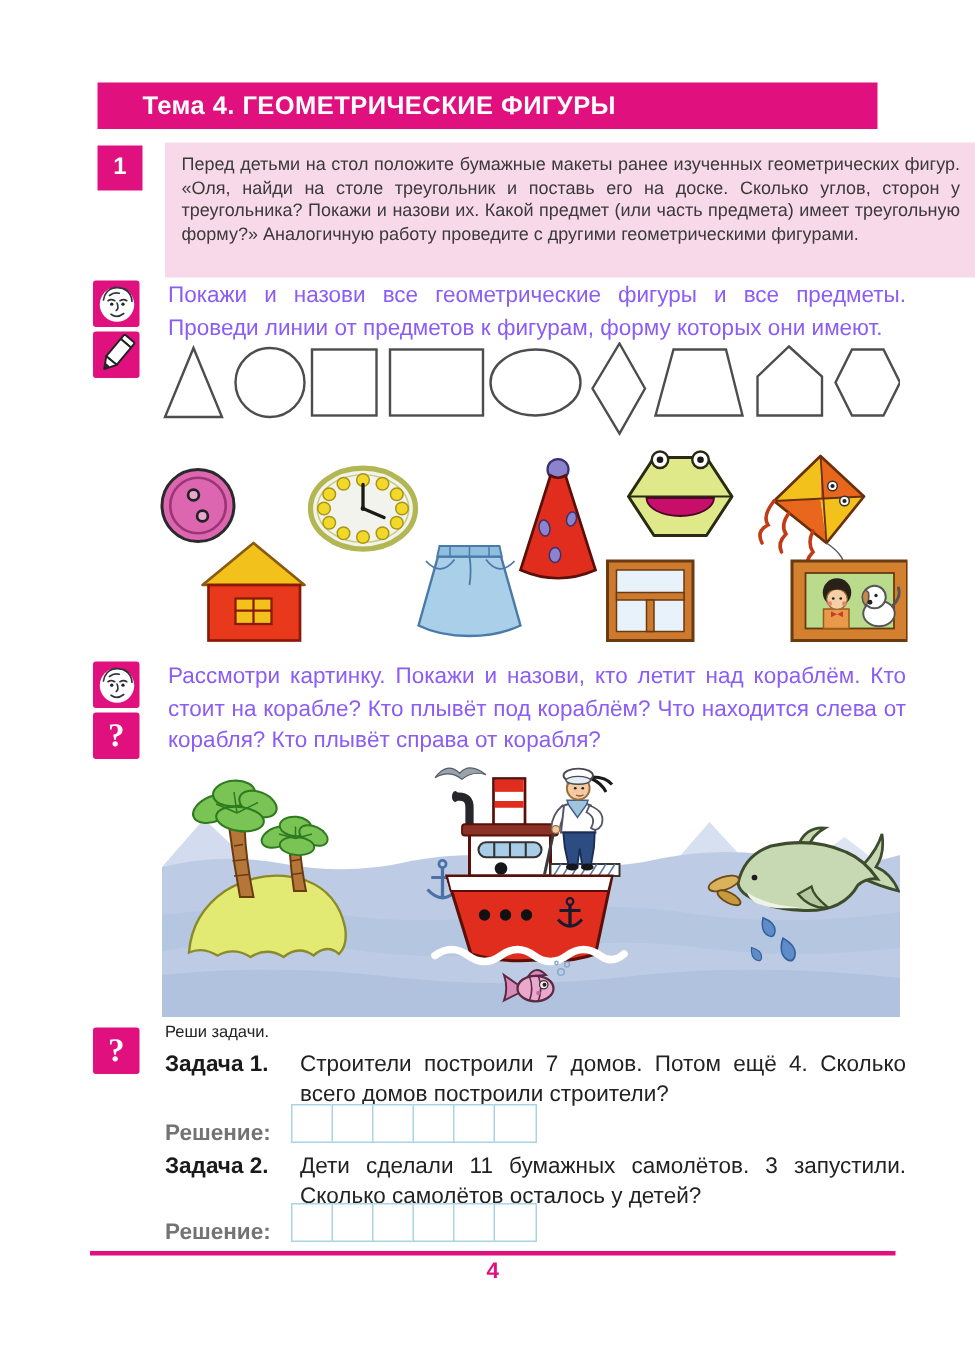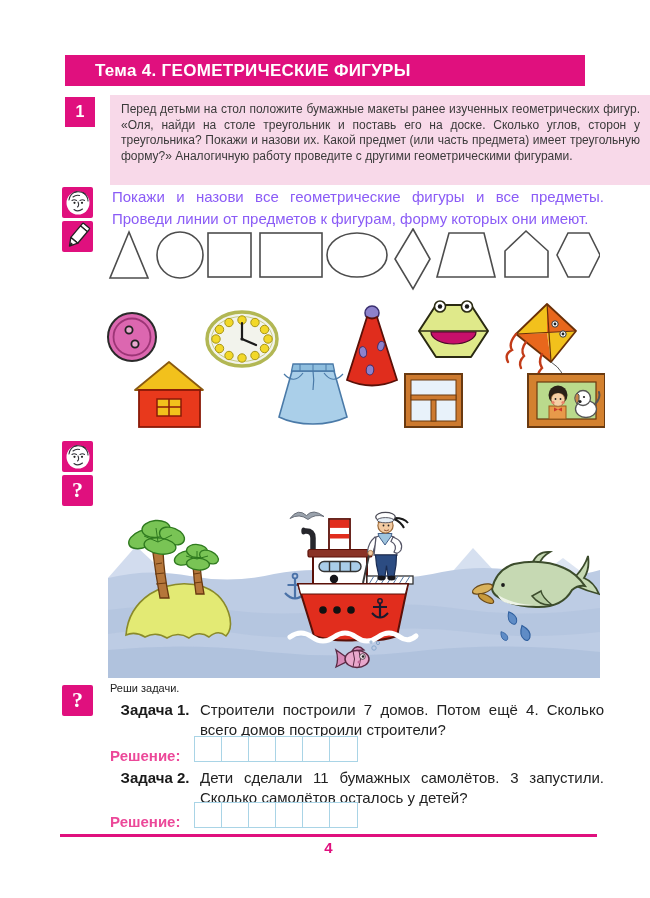--- a/index.html
+++ b/index.html
@@ -44,26 +44,26 @@
     position:absolute;left:112px;width:492px;margin:0;
     font-size:15px;line-height:21.5px;text-align:justify;color:#8b5cf6;
   }
   .svg-abs{position:absolute;}
   .tasks-heading{
     position:absolute;left:110px;top:682px;margin:0;font-size:11px;color:#222;
   }
   .task-row{
     position:absolute;left:110px;width:494px;display:flex;font-size:15px;line-height:20px;
   }
-  .task-label{flex:none;width:90px;font-weight:bold;color:#1a1a1a;text-align:center;}
+  .task-label{flex:none;width:90px;font-weight:bold;color:#1a1a1a;}
   .task-text{flex:1;text-align:justify;color:#222;}
   .solution-row{
     position:absolute;left:110px;display:flex;align-items:center;height:27px;
   }
-  .sol-label{flex:none;width:84px;font-weight:bold;font-size:15px;color:#ec4899;margin-top:14px;}
+  .sol-label{flex:none;width:84px;font-weight:bold;font-size:15px;color:#737373;margin-top:14px;}
   .cells{display:flex;}
   .cell{
     width:26.5px;height:24px;border:1.5px solid var(--cell-border);
     background:#fff;margin-left:-1.5px;
   }
   .cell:first-child{margin-left:0;}
   .footer-line{
     position:absolute;left:60px;top:834px;width:537px;height:2.5px;background:var(--accent);
   }
   .page-number{
@@ -261,20 +261,21 @@
           <path d="M18,13.5 Q20.5,12 22.5,13.5"></path>
         <path d="M16,15 Q17.5,18.5 15.5,20"></path>
         <path d="M12,22.5 Q16,25.5 20.5,22"></path>
       </g>
       <circle cx="12.5" cy="15.8" r="1.1" fill="#222"></circle>
       <circle cx="20" cy="15.8" r="1.1" fill="#222"></circle>
     </svg>
   </div>
   <div class="icon q-glyph" style="top:475px">?</div>
 
+  <p class="para" style="top:440px">Рассмотри картинку. Покажи и назови, кто летит над кораблём. Кто стоит на корабле? Кто плывёт под кораблём? Что находится слева от корабля? Кто плывёт справа от корабля?</p>
 
   <svg class="svg-abs" style="left:108px;top:506px" width="492" height="172" viewBox="0 0 492 172">
 
     <path d="M0,72 L28,40 L60,70 Z" fill="#d2dcee"></path>
     <path d="M332,80 L365,42 L400,80 Z" fill="#d6e0f0"></path>
     <path d="M420,78 L455,52 L492,80 Z" fill="#dde5f2"></path>
 
     <path d="M0,72 Q40,62 82,70 Q124,78 166,68 Q208,60 250,68 Q292,76 334,66 Q376,58 418,66 Q460,74 492,64 L492,172 L0,172 Z" fill="#bdcce4"></path>
     <path d="M0,104 Q60,96 120,104 Q180,112 240,102 Q300,94 360,104 Q420,112 492,102 L492,126 Q420,134 360,126 Q300,118 240,128 Q180,136 120,126 Q60,118 0,128 Z" fill="#aec1dd" opacity="0.55"></path>
     <path d="M0,144 Q80,136 160,146 Q240,154 320,144 Q400,136 492,146 L492,172 L0,172 Z" fill="#a7bbd8" opacity="0.6"></path>

